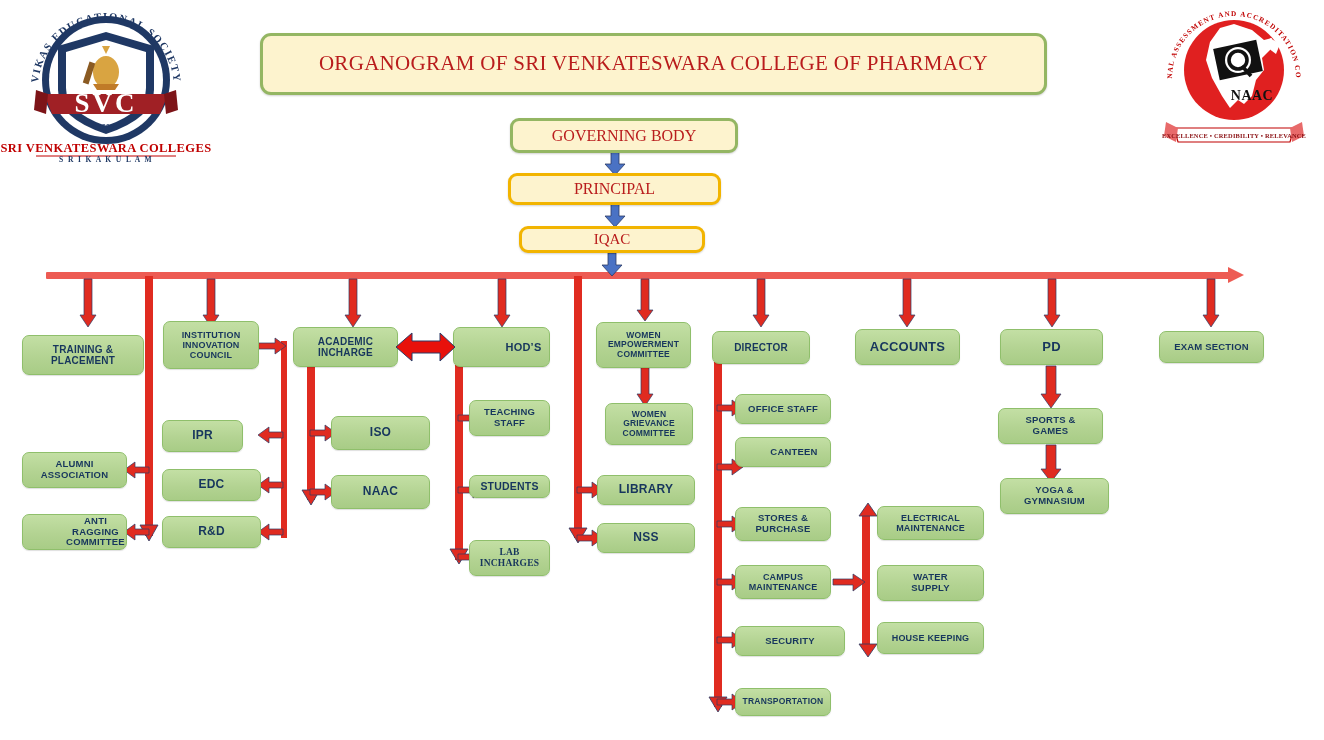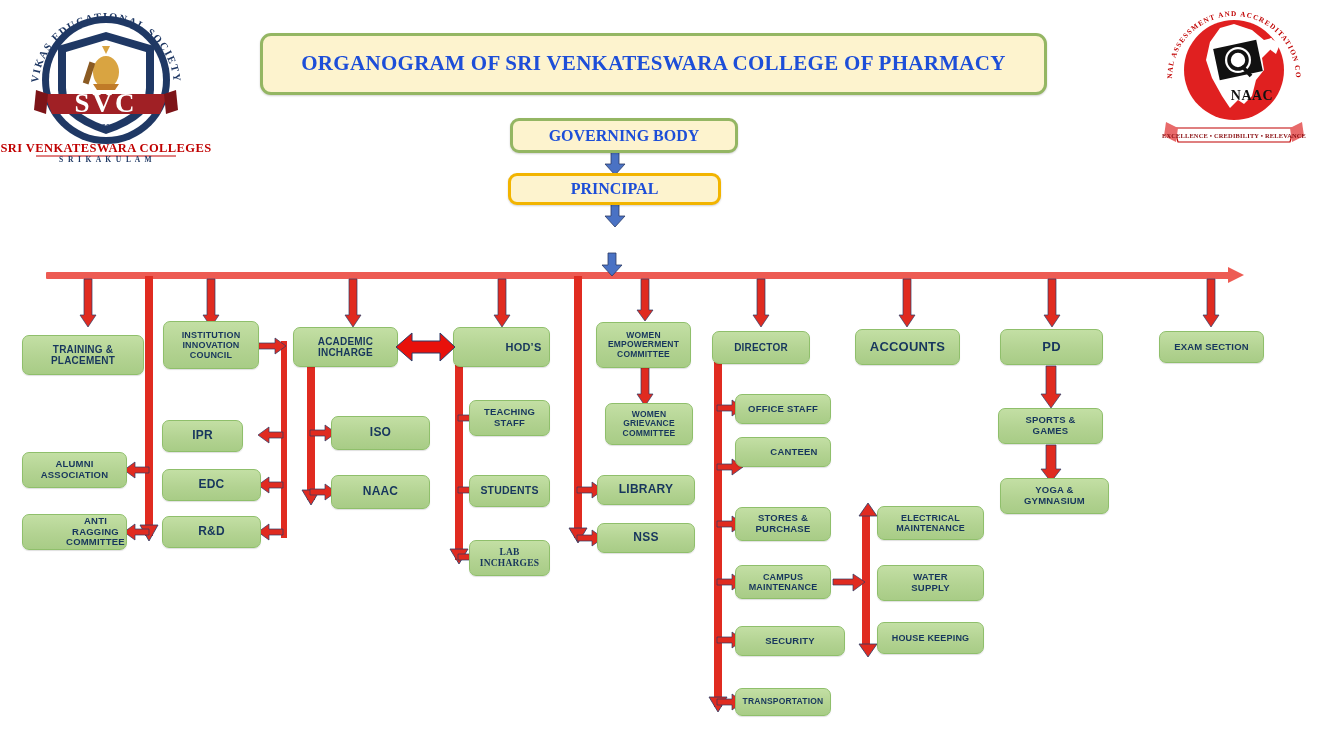--- a/index.html
+++ b/index.html
@@ -9,21 +9,21 @@
 
   
   .box{position:absolute;box-sizing:border-box;display:flex;align-items:center;
        justify-content:center;text-align:center;border-radius:7px;z-index:5;}
 
   .gbox{background:linear-gradient(180deg,#c3dfa4 0%,#b3d392 55%,#a8cc86 100%);
         border:1.3px solid #8fbf6b;color:#17365d;font-weight:bold;
         letter-spacing:.2px;line-height:1.12;
         box-shadow:0 1px 1px rgba(0,0,0,.13);}
 
-  .cbox{background:#fdf3ce;color:#1d4ed8;font-weight:bold;line-height:1.1;
+  .cbox{background:#fdf3ce;color:#b91c1c;font-weight:normal;line-height:1.1;
         box-shadow:0 1px 2px rgba(0,0,0,.18);}
   .cbox.green-b{border:3px solid #94b663;border-radius:9px;}
   .cbox.gold-b{border:3px solid #f2b400;border-radius:9px;}
 
   #title-box{left:260px;top:33px;width:787px;height:62px;
              font-family:"Liberation Serif","DejaVu Serif",serif;
              font-size:21px;letter-spacing:.3px;border-radius:11px;}
   #governing-body{left:510px;top:118px;width:228px;height:35px;
              font-family:"Liberation Serif","DejaVu Serif",serif;font-size:16px;}
   #principal{left:508px;top:173px;width:213px;height:32px;
@@ -100,20 +100,21 @@
       <path d="M6 118 L18 124 L16 138 L4 132 Z" fill="#e86a6a"></path>
       <path d="M142 118 L130 124 L132 138 L144 132 Z" fill="#e86a6a"></path>
       <text x="74" y="134" text-anchor="middle" font-size="6.4" font-weight="bold" fill="#8a0f12" font-family="'Liberation Serif',serif" letter-spacing=".2">EXCELLENCE • CREDIBILITY • RELEVANCE</text>
     </svg>
   </div>
 
   <div id="title-box" class="box cbox green-b">ORGANOGRAM OF SRI VENKATESWARA COLLEGE OF PHARMACY</div>
 
   <div id="governing-body" class="box cbox green-b">GOVERNING BODY</div>
   <div id="principal" class="box cbox gold-b">PRINCIPAL</div>
+  <div id="iqac" class="box cbox gold-b">IQAC</div>
 
   <svg class="blue-arrow" style="left:604px;top:152px;" width="22" height="24">
     <path d="M7 0 H15 V12 H21 L11 23 L1 12 H7 Z" fill="#4a72c4" stroke="#2b3b66" stroke-width=".8"></path>
   </svg>
   <svg class="blue-arrow" style="left:604px;top:204px;" width="22" height="24">
     <path d="M7 0 H15 V12 H21 L11 23 L1 12 H7 Z" fill="#4a72c4" stroke="#2b3b66" stroke-width=".8"></path>
   </svg>
   <svg class="blue-arrow" style="left:601px;top:253px;" width="22" height="24">
     <path d="M7 0 H15 V12 H21 L11 23 L1 12 H7 Z" fill="#4a72c4" stroke="#2b3b66" stroke-width=".8"></path>
   </svg>
@@ -258,21 +259,21 @@
   <svg style="position:absolute;left:458px;top:482px;z-index:4;" width="26" height="16">
     <path d="M0 5 H15 V0 L26 8 L15 16 V11 H0 Z" fill="#e02b20" stroke="#2b3b66" stroke-width=".7"></path>
   </svg>
   <svg style="position:absolute;left:458px;top:549px;z-index:4;" width="26" height="16">
     <path d="M0 5 H15 V0 L26 8 L15 16 V11 H0 Z" fill="#e02b20" stroke="#2b3b66" stroke-width=".7"></path>
   </svg>
   <div class="box gbox" style="left:469px;top:400px;width:81px;height:36px;font-size:9.5px;">
     <span style="white-space:pre-line;">TEACHING
 STAFF</span>
   </div>
-  <div class="box gbox" style="left:469px;top:475px;width:81px;height:32px;font-size:10.5px;">
+  <div class="box gbox" style="left:469px;top:475px;width:81px;height:23px;font-size:10.5px;">
     <span style="white-space:pre-line;">STUDENTS</span>
   </div>
   <div class="box gbox" style="left:469px;top:540px;width:81px;height:36px;font-size:9.5px;font-family:Liberation Serif, serif;">
     <span style="white-space:pre-line;">LAB
 INCHARGES</span>
   </div>
 
   <svg style="position:absolute;left:636px;top:366px;z-index:3;" width="18" height="42">
     <path d="M5 0 H13 V28 H17 L9 40 L1 28 H5 Z" fill="#e02b20" stroke="#2b3b66" stroke-width=".7"></path>
   </svg>

